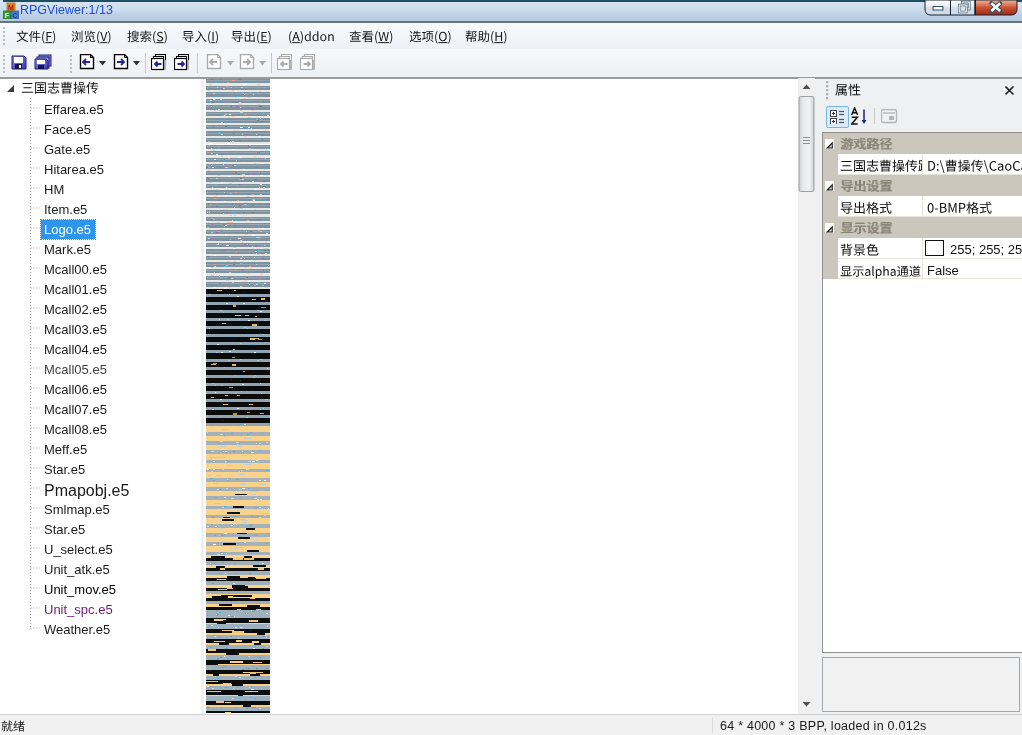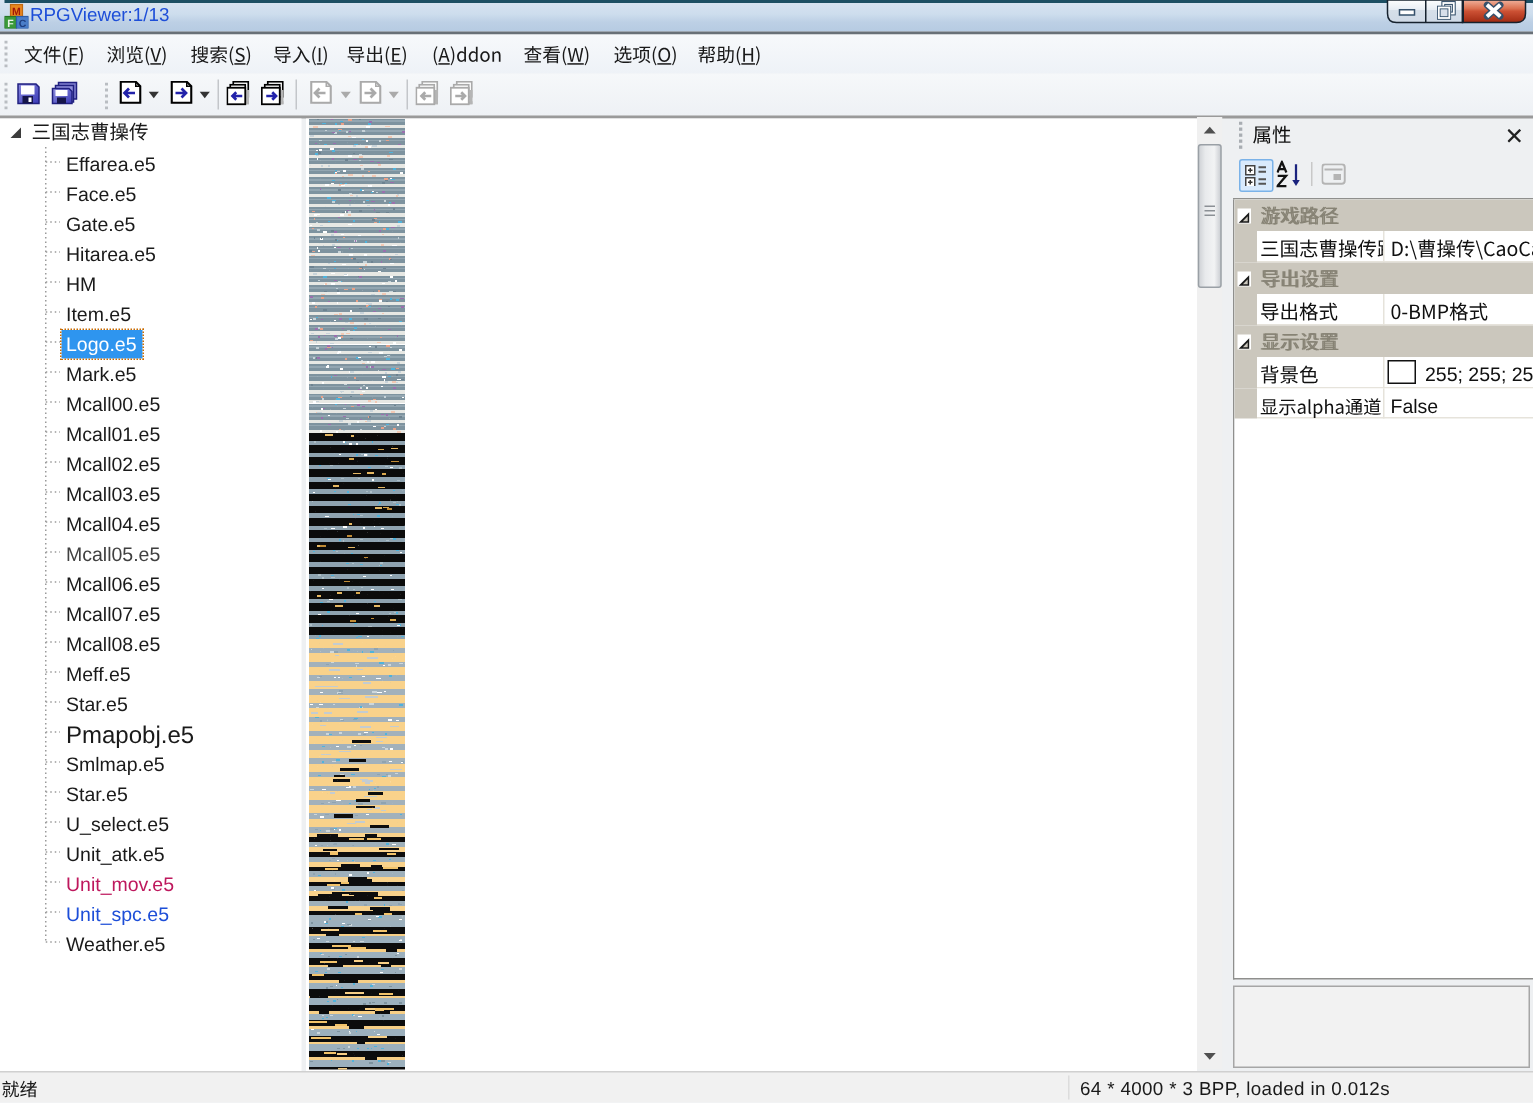--- a/index.html
+++ b/index.html
@@ -324,22 +324,22 @@
 <div class="abs" style="left:44px;top:382px;font-size:13px;color:#1a1a1a">Mcall06.e5</div>
 <div class="abs" style="left:44px;top:402px;font-size:13px;color:#1a1a1a">Mcall07.e5</div>
 <div class="abs" style="left:44px;top:422px;font-size:13px;color:#1a1a1a">Mcall08.e5</div>
 <div class="abs" style="left:44px;top:442px;font-size:13px;color:#1a1a1a">Meff.e5</div>
 <div class="abs" style="left:44px;top:462px;font-size:13px;color:#1a1a1a">Star.e5</div>
 <div class="abs" style="left:44px;top:482px;font-size:16px;color:#1a1a1a">Pmapobj.e5</div>
 <div class="abs" style="left:44px;top:502px;font-size:13px;color:#1a1a1a">Smlmap.e5</div>
 <div class="abs" style="left:44px;top:522px;font-size:13px;color:#1a1a1a">Star.e5</div>
 <div class="abs" style="left:44px;top:542px;font-size:13px;color:#1a1a1a">U_select.e5</div>
 <div class="abs" style="left:44px;top:562px;font-size:13px;color:#1a1a1a">Unit_atk.e5</div>
-<div class="abs" style="left:44px;top:582px;font-size:13px;color:#be185d">Unit_mov.e5</div>
-<div class="abs" style="left:44px;top:602px;font-size:13px;color:#1d4ed8">Unit_spc.e5</div>
+<div class="abs" style="left:44px;top:582px;font-size:13px;color:#000000">Unit_mov.e5</div>
+<div class="abs" style="left:44px;top:602px;font-size:13px;color:#701a75">Unit_spc.e5</div>
 <div class="abs" style="left:44px;top:622px;font-size:13px;color:#1a1a1a">Weather.e5</div>
 <svg width="64" height="634" style="position:absolute;left:206px;top:79px" shape-rendering="crispEdges">
     <rect x="0.0" y="0.0" width="64.0" height="4.4" fill="#7e939f"></rect>
     <rect x="0.0" y="1.2" width="64.0" height="1.0" fill="#93a6b1"></rect>
     <rect x="39.6" y="3.0" width="1.4" height="1.0" fill="#4fb3dc"></rect>
     <rect x="8.7" y="2.7" width="2.3" height="1.0" fill="#4fb3dc"></rect>
     <rect x="5.4" y="0.1" width="1.1" height="1.0" fill="#6d8290"></rect>
     <rect x="14.4" y="0.1" width="1.3" height="1.0" fill="#9b6fae"></rect>
     <rect x="40.3" y="1.7" width="1.7" height="1.0" fill="#9b6fae"></rect>
     <rect x="17.2" y="3.0" width="1.2" height="1.0" fill="#4fb3dc"></rect>

